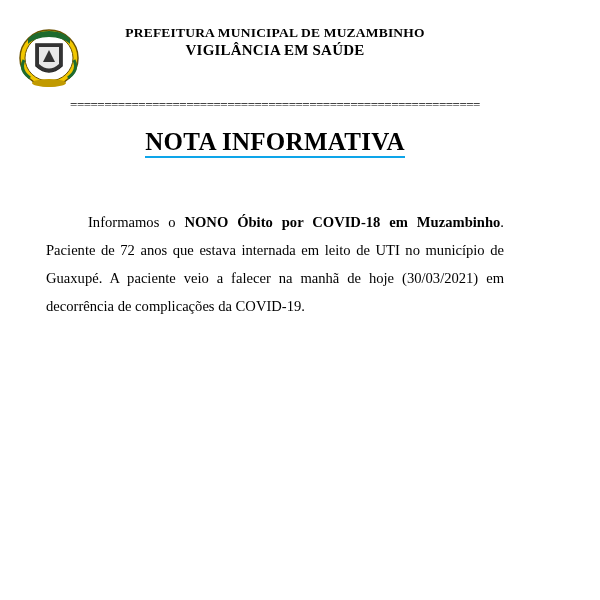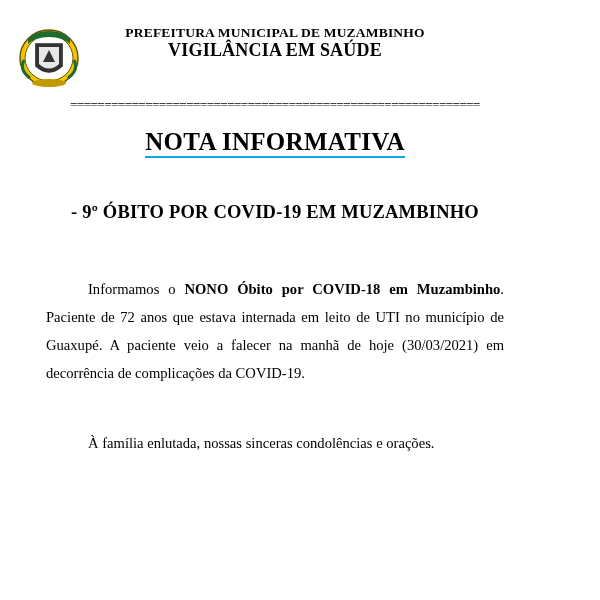--- a/index.html
+++ b/index.html
@@ -39,21 +39,21 @@
     text-align: center;
     padding: 0 62px;
   }
   .header-line {
     font-weight: bold;
     font-size: 13.5px;
     letter-spacing: .2px;
     line-height: 17px;
   }
   .header-line.sub {
-    font-size: 18px;
+    font-size: 15px;
     font-weight: bold;
     line-height: 19px;
     letter-spacing: .2px;
   }
   .vs-logo {
     position: absolute;
     right: -24px;
     top: 0px;
     width: 92px;
     height: 70px;
@@ -160,22 +160,20 @@
     </div>
 
   </div>
 
   <div class="divider">============================================================</div>
 
   <div class="doc-title">
     <span>NOTA INFORMATIVA</span>
   </div>
 
-  <div class="doc-subtitle">- 9º ÓBITO POR COVID-19 EM MUZAMBINHO</div>
 
   <div class="body-text">
     <span>Informamos o </span><b>NONO Óbito por COVID-18 em Muzambinho</b><span>. Paciente de 72 anos que estava internada em leito de UTI no município de Guaxupé. A paciente veio a falecer na manhã de hoje (30/03/2021) em decorrência de complicações da COVID-19.</span>
   </div>
 
-  <div class="condolence">À família enlutada, nossas sinceras condolências e orações.</div>
 
 
 </div>
 
 </body></html>

